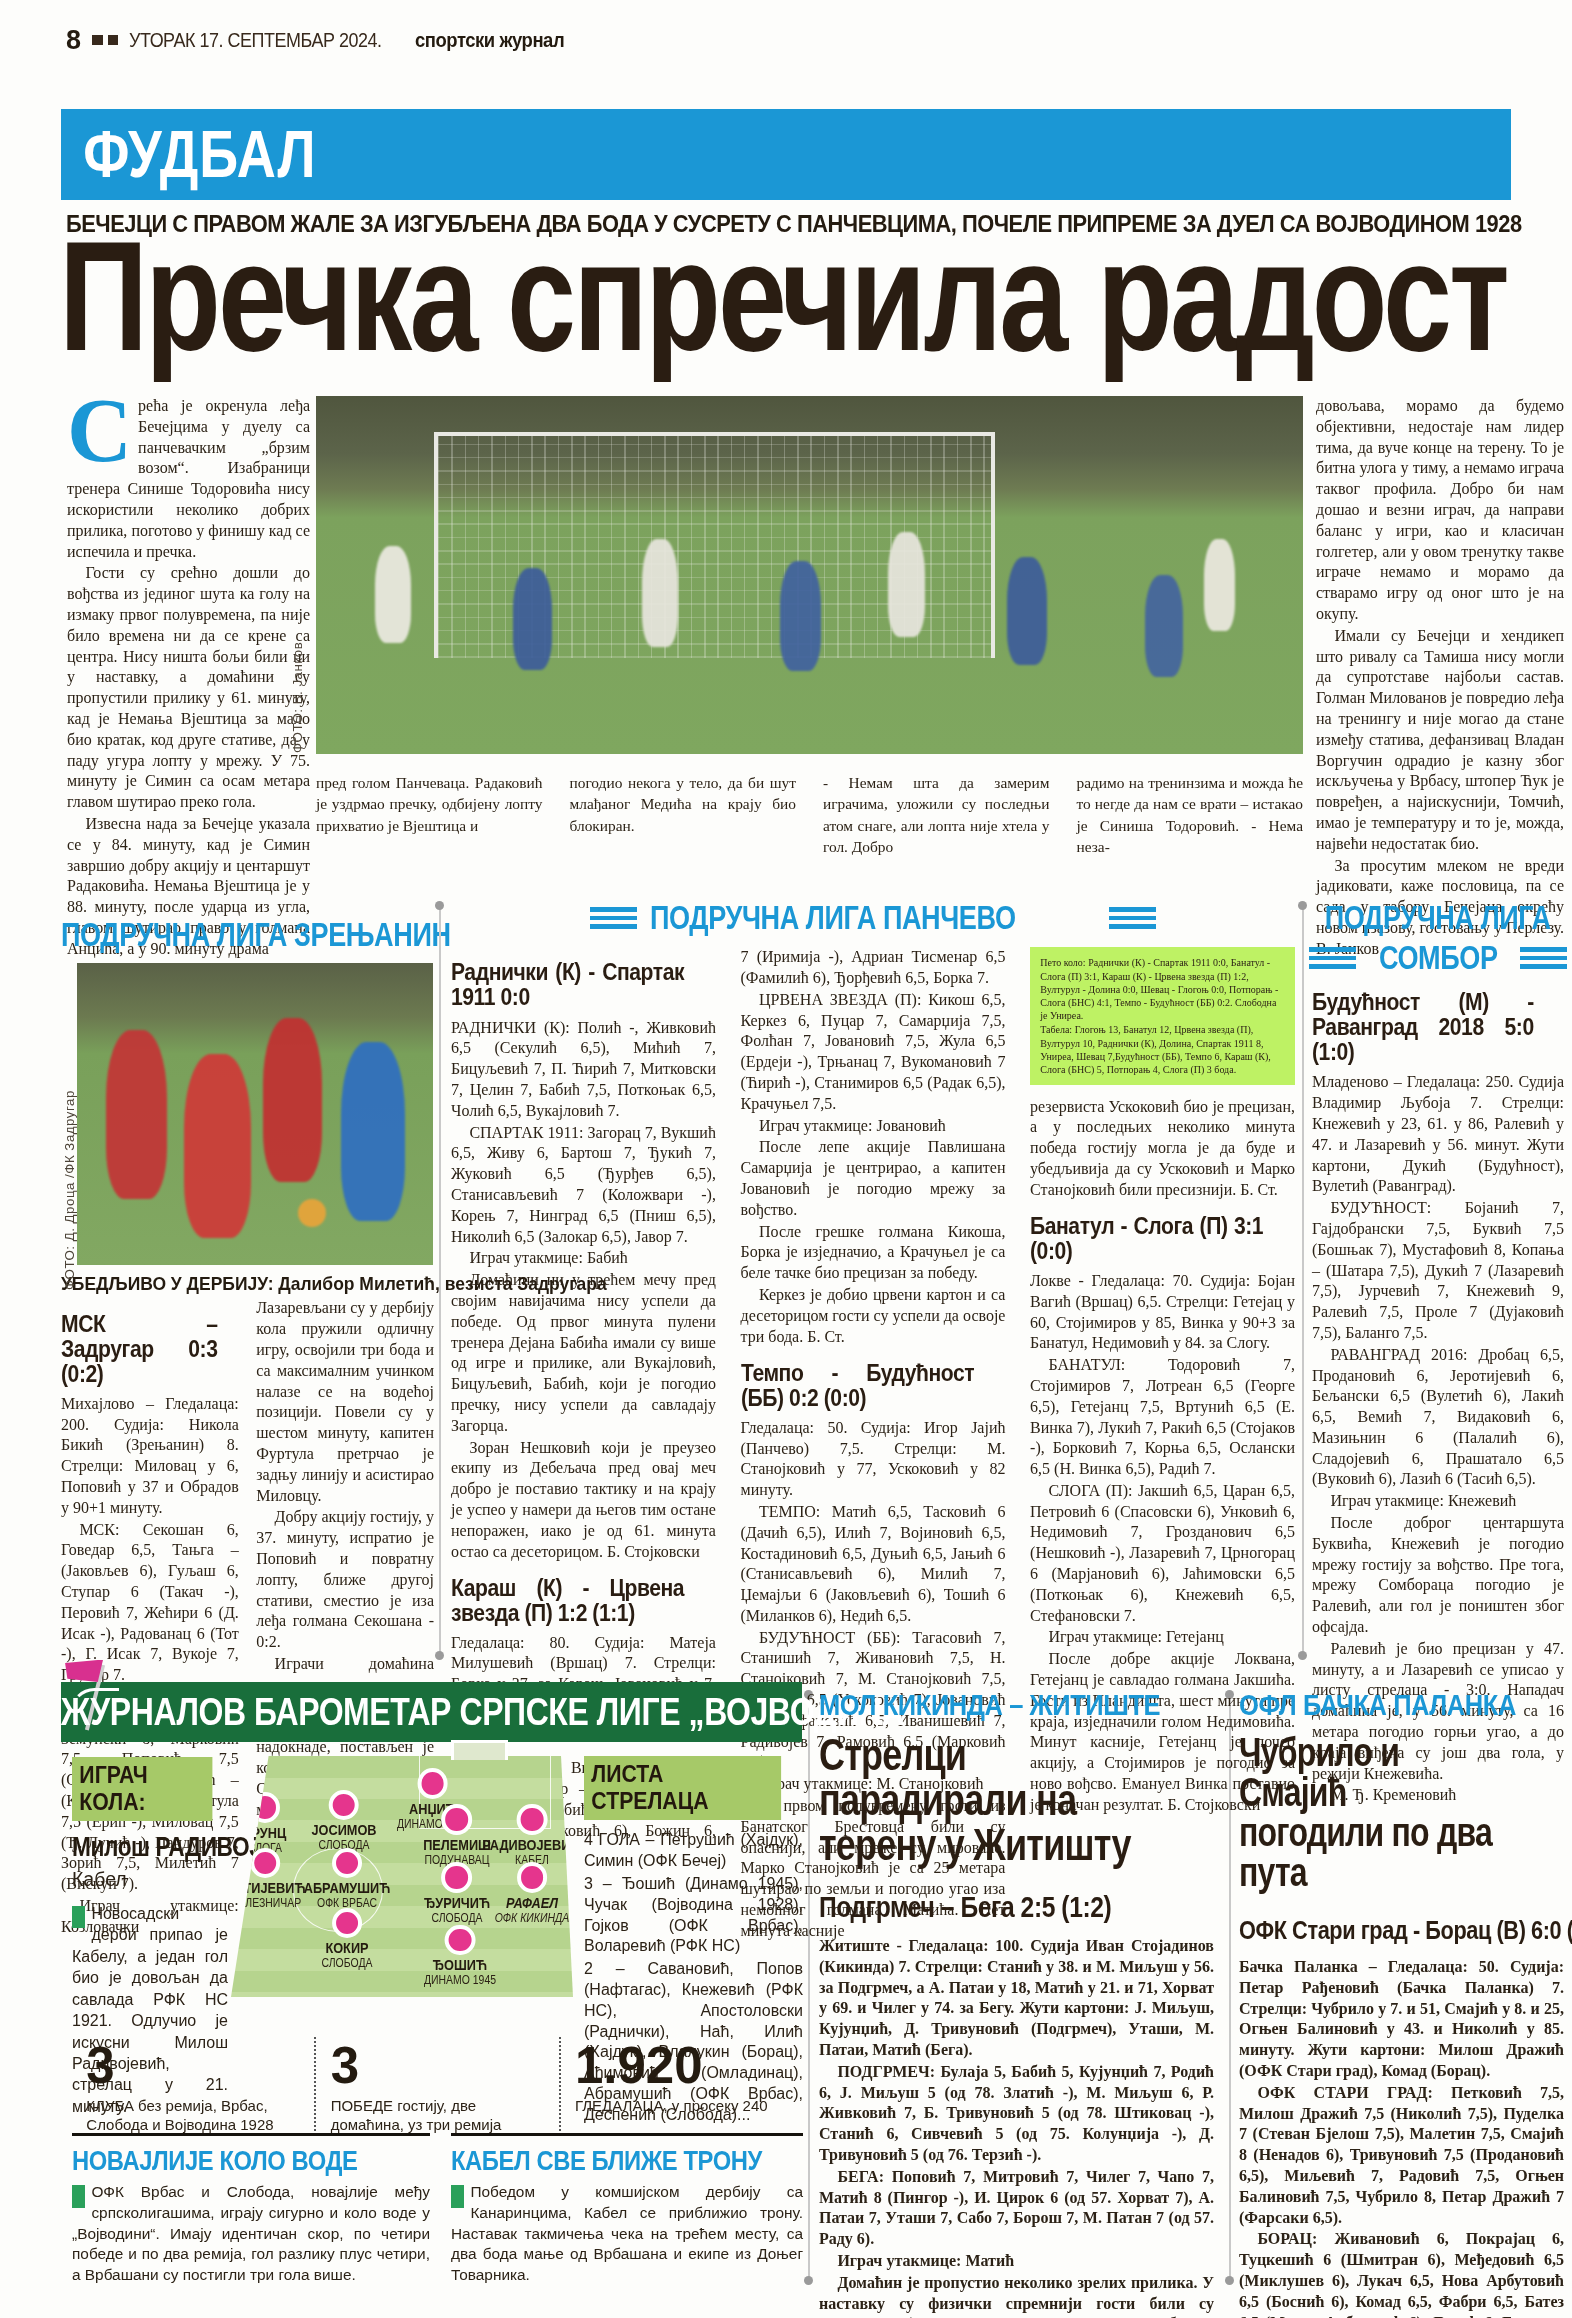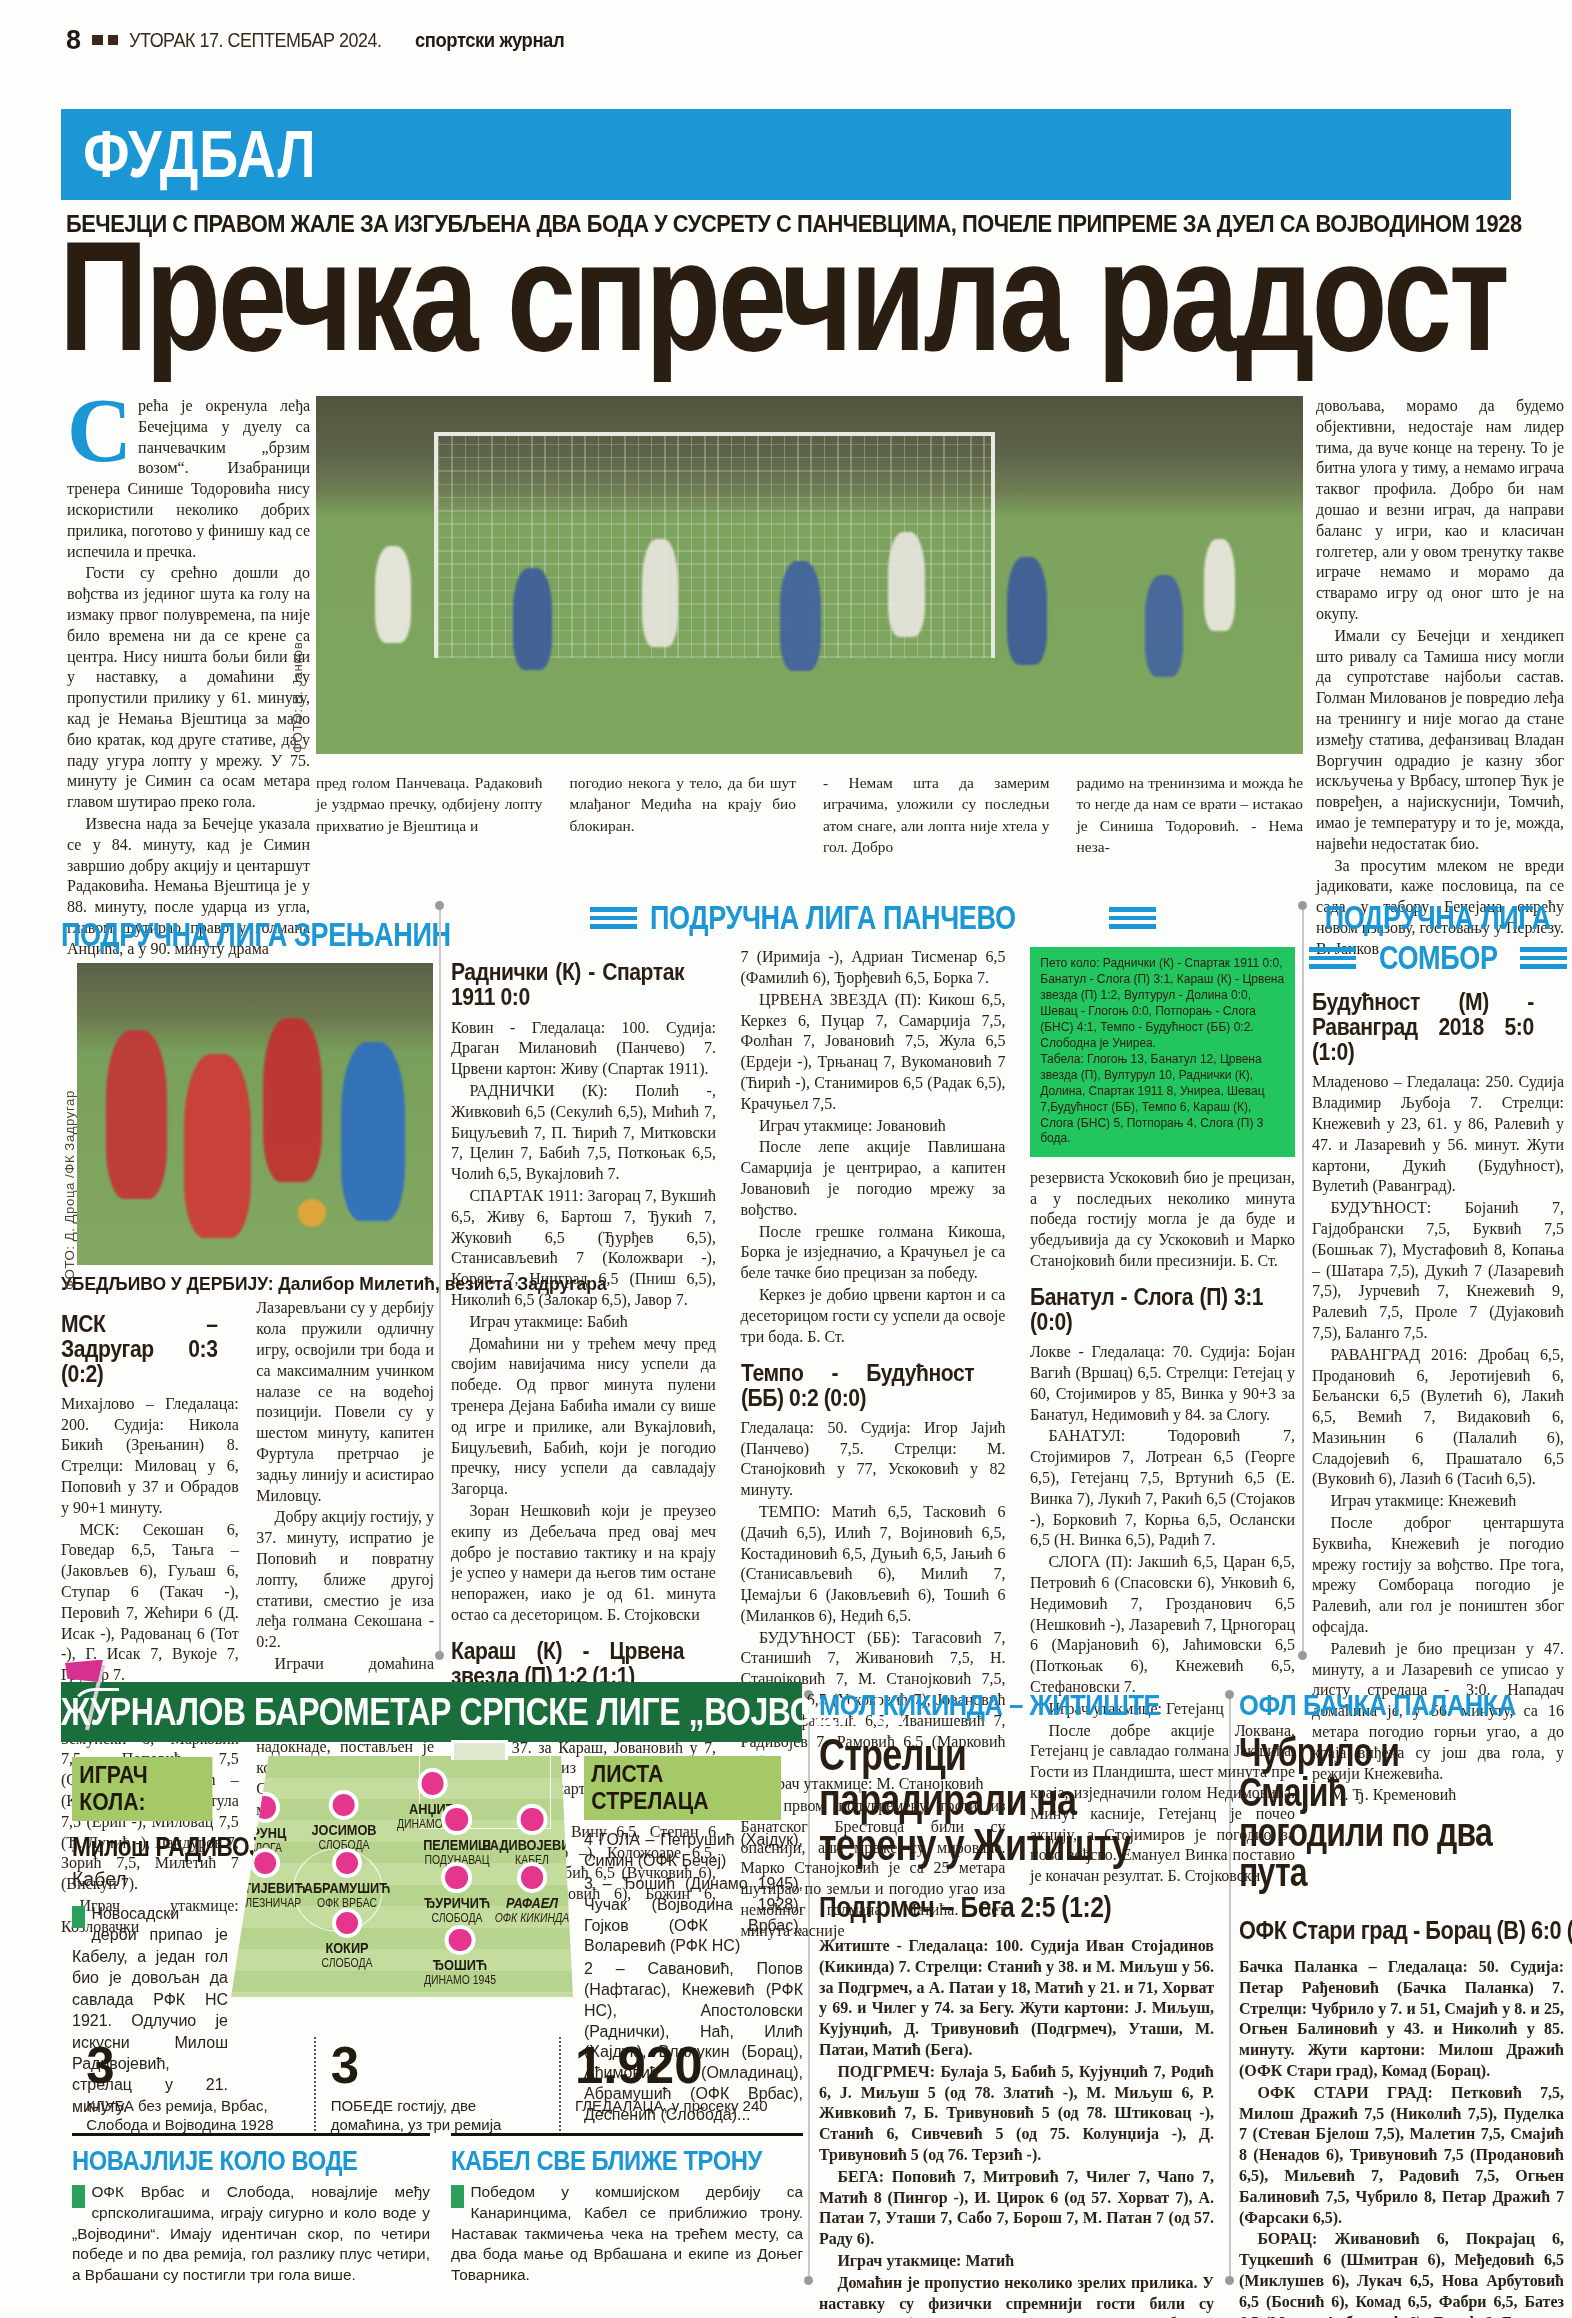--- a/index.html
+++ b/index.html
@@ -40,21 +40,21 @@
   #caption-row{left:316px;top:772px;width:987px;display:flex;gap:27px;}
   #caption-row .cap{flex:1;font-size:15.4px;line-height:1.38;text-align:justify;color:#2c2216;}
   
   .sec-header{font-family:"Liberation Sans",sans-serif;font-weight:bold;color:#1b97d5;font-size:33px;letter-spacing:-0.5px;
       display:flex;align-items:center;gap:13.3px;}
   .sec-header .txt{transform:scaleX(.82);transform-origin:left center;white-space:nowrap;}
   .stripes{display:inline-block;width:47px;height:22.5px;background:
       repeating-linear-gradient(180deg,#1b97d5 0 4.6px,transparent 4.6px 8.7px);}
   .match-title{font-family:"Liberation Sans",sans-serif;font-weight:bold;color:#2a1d12;font-size:24px;line-height:1.04;
       letter-spacing:-0.5px;margin:13.3px 0 7.2px 0;transform:scaleX(.88);transform-origin:left center;}
-  .gray-box{background:#22c55e;padding:9.2px 10.2px;font-family:Liberation Sans, sans-serif;font-size:12px;line-height:1.32;margin-bottom:11.3px;}
+  .gray-box{background:#bef264;padding:9.2px 10.2px;font-family:Liberation Serif, serif;font-size:10px;line-height:1.32;margin-bottom:11.3px;}
   .gray-box p{margin:0;text-indent:0 !important;text-align:left;}
   #sec-zren{left:61px;top:899px;width:373px;margin-top:17px;}
   #zren-photo{margin-left:16.4px;width:356px;height:302px;margin-top:9.2px;background:
       linear-gradient(180deg,#5a6147 0%,#6c7a50 18%,#79a05a 30%,#82a862 100%);position:relative;overflow:hidden;}
   #zren-caption{font-family:"Liberation Sans",sans-serif;font-weight:bold;font-size:19px;color:#241b10;margin-top:8.2px;
       transform:scaleX(.92);transform-origin:left center;white-space:nowrap;}
   #zren-cols{display:flex;gap:17.4px;margin-top:3.1px;}
   #zren-cols .c{flex:1;}
   #sec-pancevo{left:451px;top:899px;width:844px;}
   #pancevo-cols{display:flex;gap:24.6px;margin-top:10.2px;}
@@ -205,21 +205,20 @@
 
 <div id="sec-pancevo" class="abs">
   <div class="sec-header" style="justify-content:center;">
     <span class="stripes"></span>
     <span class="txt">ПОДРУЧНА ЛИГА ПАНЧЕВО</span>
     <span class="stripes"></span>
   </div>
   <div id="pancevo-cols">
     <div class="c body-col">
         <h3 class="match-title">Раднички (К) - Спартак 1911 0:0</h3>
-        <p>Ковин - Гледалаца: 100. Судија: Драган Милановић (Панчево) 7. Црвени картон: Живу (Спартак 1911).</p>
         <p>РАДНИЧКИ (К): Полић -, Живковић 6,5 (Секулић 6,5), Мићић 7, Бицуљевић 7, П. Ћирић 7, Митковски 7, Целин 7, Бабић 7,5, Поткоњак 6,5, Чолић 6,5, Вукајловић 7.</p>
         <p>СПАРТАК 1911: Загорац 7, Вукшић 6,5, Живу 6, Бартош 7, Ђукић 7, Жуковић 6,5 (Ђурђев 6,5), Станисављевић 7 (Коложвари -), Корењ 7, Нинград 6,5 (Пниш 6,5), Николић 6,5 (Залокар 6,5), Јавор 7.</p>
         <p>Играч утакмице: Бабић</p>
         <p>Домаћини ни у трећем мечу пред својим навијачима нису успели да победе. Од првог минута пулени тренера Дејана Бабића имали су више од игре и прилике, али Вукајловић, Бицуљевић, Бабић, који је погодио пречку, нису успели да савладају Загорца.</p>
         <p>Зоран Нешковић који је преузео екипу из Дебељача пред овај меч добро је поставио тактику и на крају је успео у намери да његов тим остане непоражен, иако је од 61. минута остао са десеторицом.  Б. Стојковски</p>
         <h3 class="match-title">Караш (К) - Црвена звезда (П) 1:2 (1:1)</h3>
         <p>Гледалаца: 80. Судија: Матеја Милушевић (Вршац) 7. Стрелци: Борка у 37. за Караш, Јовановић у 7, Крачуњ у 59. из пенала за Црвену звезду. Црвени картон: Керкез (Црвена звезда).</p>
         <p>КАРАШ (К): Вину 6,5, Степан 6 (Ален Тисменар –), Коложоаре 6,5, Качаревић 7, Бобић 6,5 (Вучковић 6), Божана 6 (Вуковић 6), Божин 6, Ранков</p>
       </div>
     <div class="c body-col">

